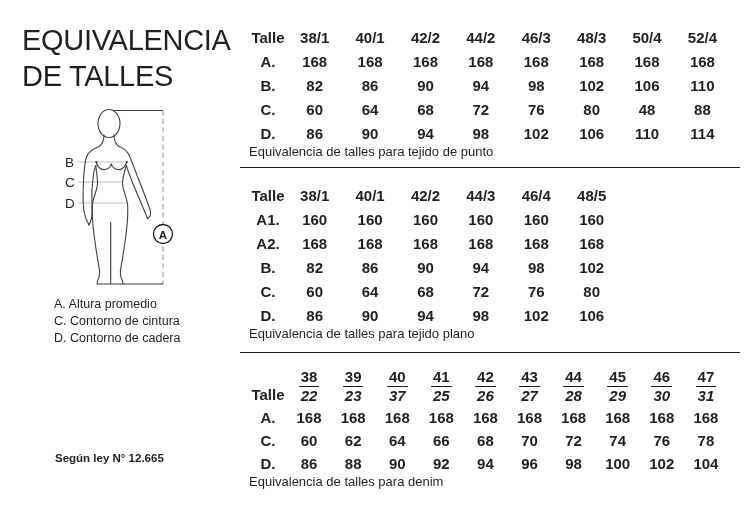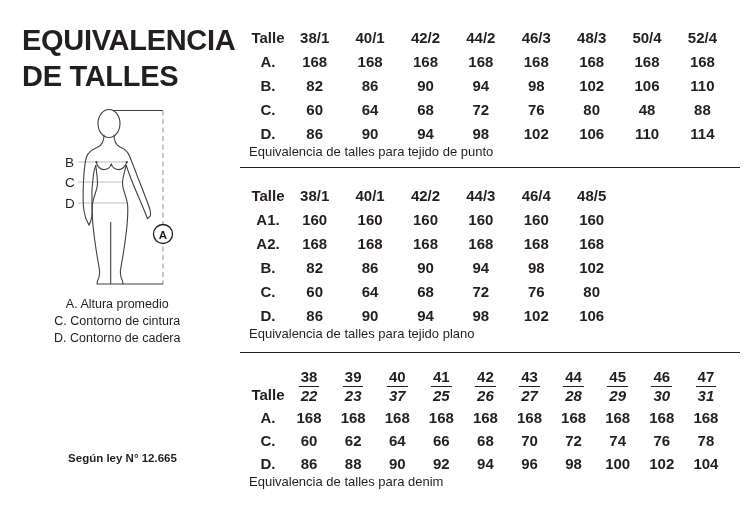--- a/index.html
+++ b/index.html
@@ -3,26 +3,26 @@
 <meta charset="utf-8">
 <style>
   html,body{margin:0;padding:0;}
   body{
     width:750px;height:508px;position:relative;background:#ffffff;
     color:#231f20;font-family:"Liberation Sans","DejaVu Sans",sans-serif;
     overflow:hidden;
   }
   .title{
     position:absolute;left:22px;top:22px;
-    font-size:29px;font-weight:bold;letter-spacing:-0.3px;line-height:36px;
+    font-size:29px;font-weight:normal;letter-spacing:-0.3px;line-height:36px;
   }
   .figure-wrap{position:absolute;left:48px;top:100px;}
-  .legend{position:absolute;left:54px;top:296px;font-size:12.5px;line-height:17px;text-align:center;}
+  .legend{position:absolute;left:54px;top:296px;font-size:12.5px;line-height:17px;}
   .footer{
-    position:absolute;left:55px;top:450px;width:135px;text-align:center;
+    position:absolute;left:55px;top:450px;width:135px;
     font-size:11.5px;font-weight:bold;line-height:16px;
   }
   .divider{position:absolute;left:240px;width:500px;height:0;border-top:1.7px solid #231f20;}
   #divider-1{top:167px;}
   #divider-2{top:352px;}
   .sizetable{position:absolute;left:249px;}
   #table-0{top:22px;}
   #table-1{top:180px;}
   #table-2{top:362px;}
   .trow{display:flex;height:24px;align-items:flex-end;}

